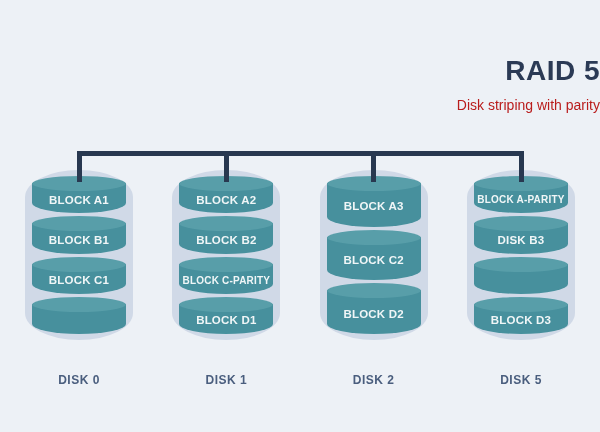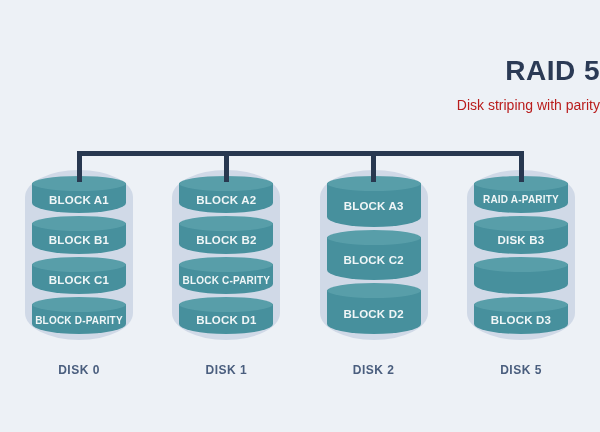--- a/index.html
+++ b/index.html
@@ -96,21 +96,21 @@
     color: #f0f6f7;
     font-size: 11.5px;
     font-weight: 700;
     letter-spacing: 0.2px;
     white-space: nowrap;
     z-index: 3;
   }
   .seg-text.parity { font-size: 10px; }
 
   .disk-label {
-    margin-top: 23px;
+    margin-top: 33px;
     font-size: 12px;
     font-weight: 700;
     letter-spacing: 0.5px;
     color: #4a5e7e;
     text-align: center;
   }
 </style>
 </head>
 <body>
 
@@ -146,21 +146,20 @@
 
   <div class="seg">
     <div class="seg-top"></div>
     <div class="seg-body"></div>
     <div class="seg-text">BLOCK C1</div>
   </div>
 
   <div class="seg">
     <div class="seg-top"></div>
     <div class="seg-body"></div>
-    <div class="seg-text parity">BLOCK D-PARITY</div>
   </div>
 </div>
     <div class="disk-label">DISK 0</div>
   </div>
 
   <div class="disk">
     <div class="shell">
   <div class="seg">
     <div class="seg-top"></div>
     <div class="seg-body"></div>
@@ -210,21 +209,21 @@
   </div>
 </div>
     <div class="disk-label">DISK 2</div>
   </div>
 
   <div class="disk">
     <div class="shell">
   <div class="seg">
     <div class="seg-top"></div>
     <div class="seg-body"></div>
-    <div class="seg-text parity">RAID A-PARITY</div>
+    <div class="seg-text parity">BLOCK A-PARITY</div>
   </div>
 
   <div class="seg">
     <div class="seg-top"></div>
     <div class="seg-body"></div>
     <div class="seg-text">DISK B3</div>
   </div>
 
   <div class="seg">
     <div class="seg-top"></div>

